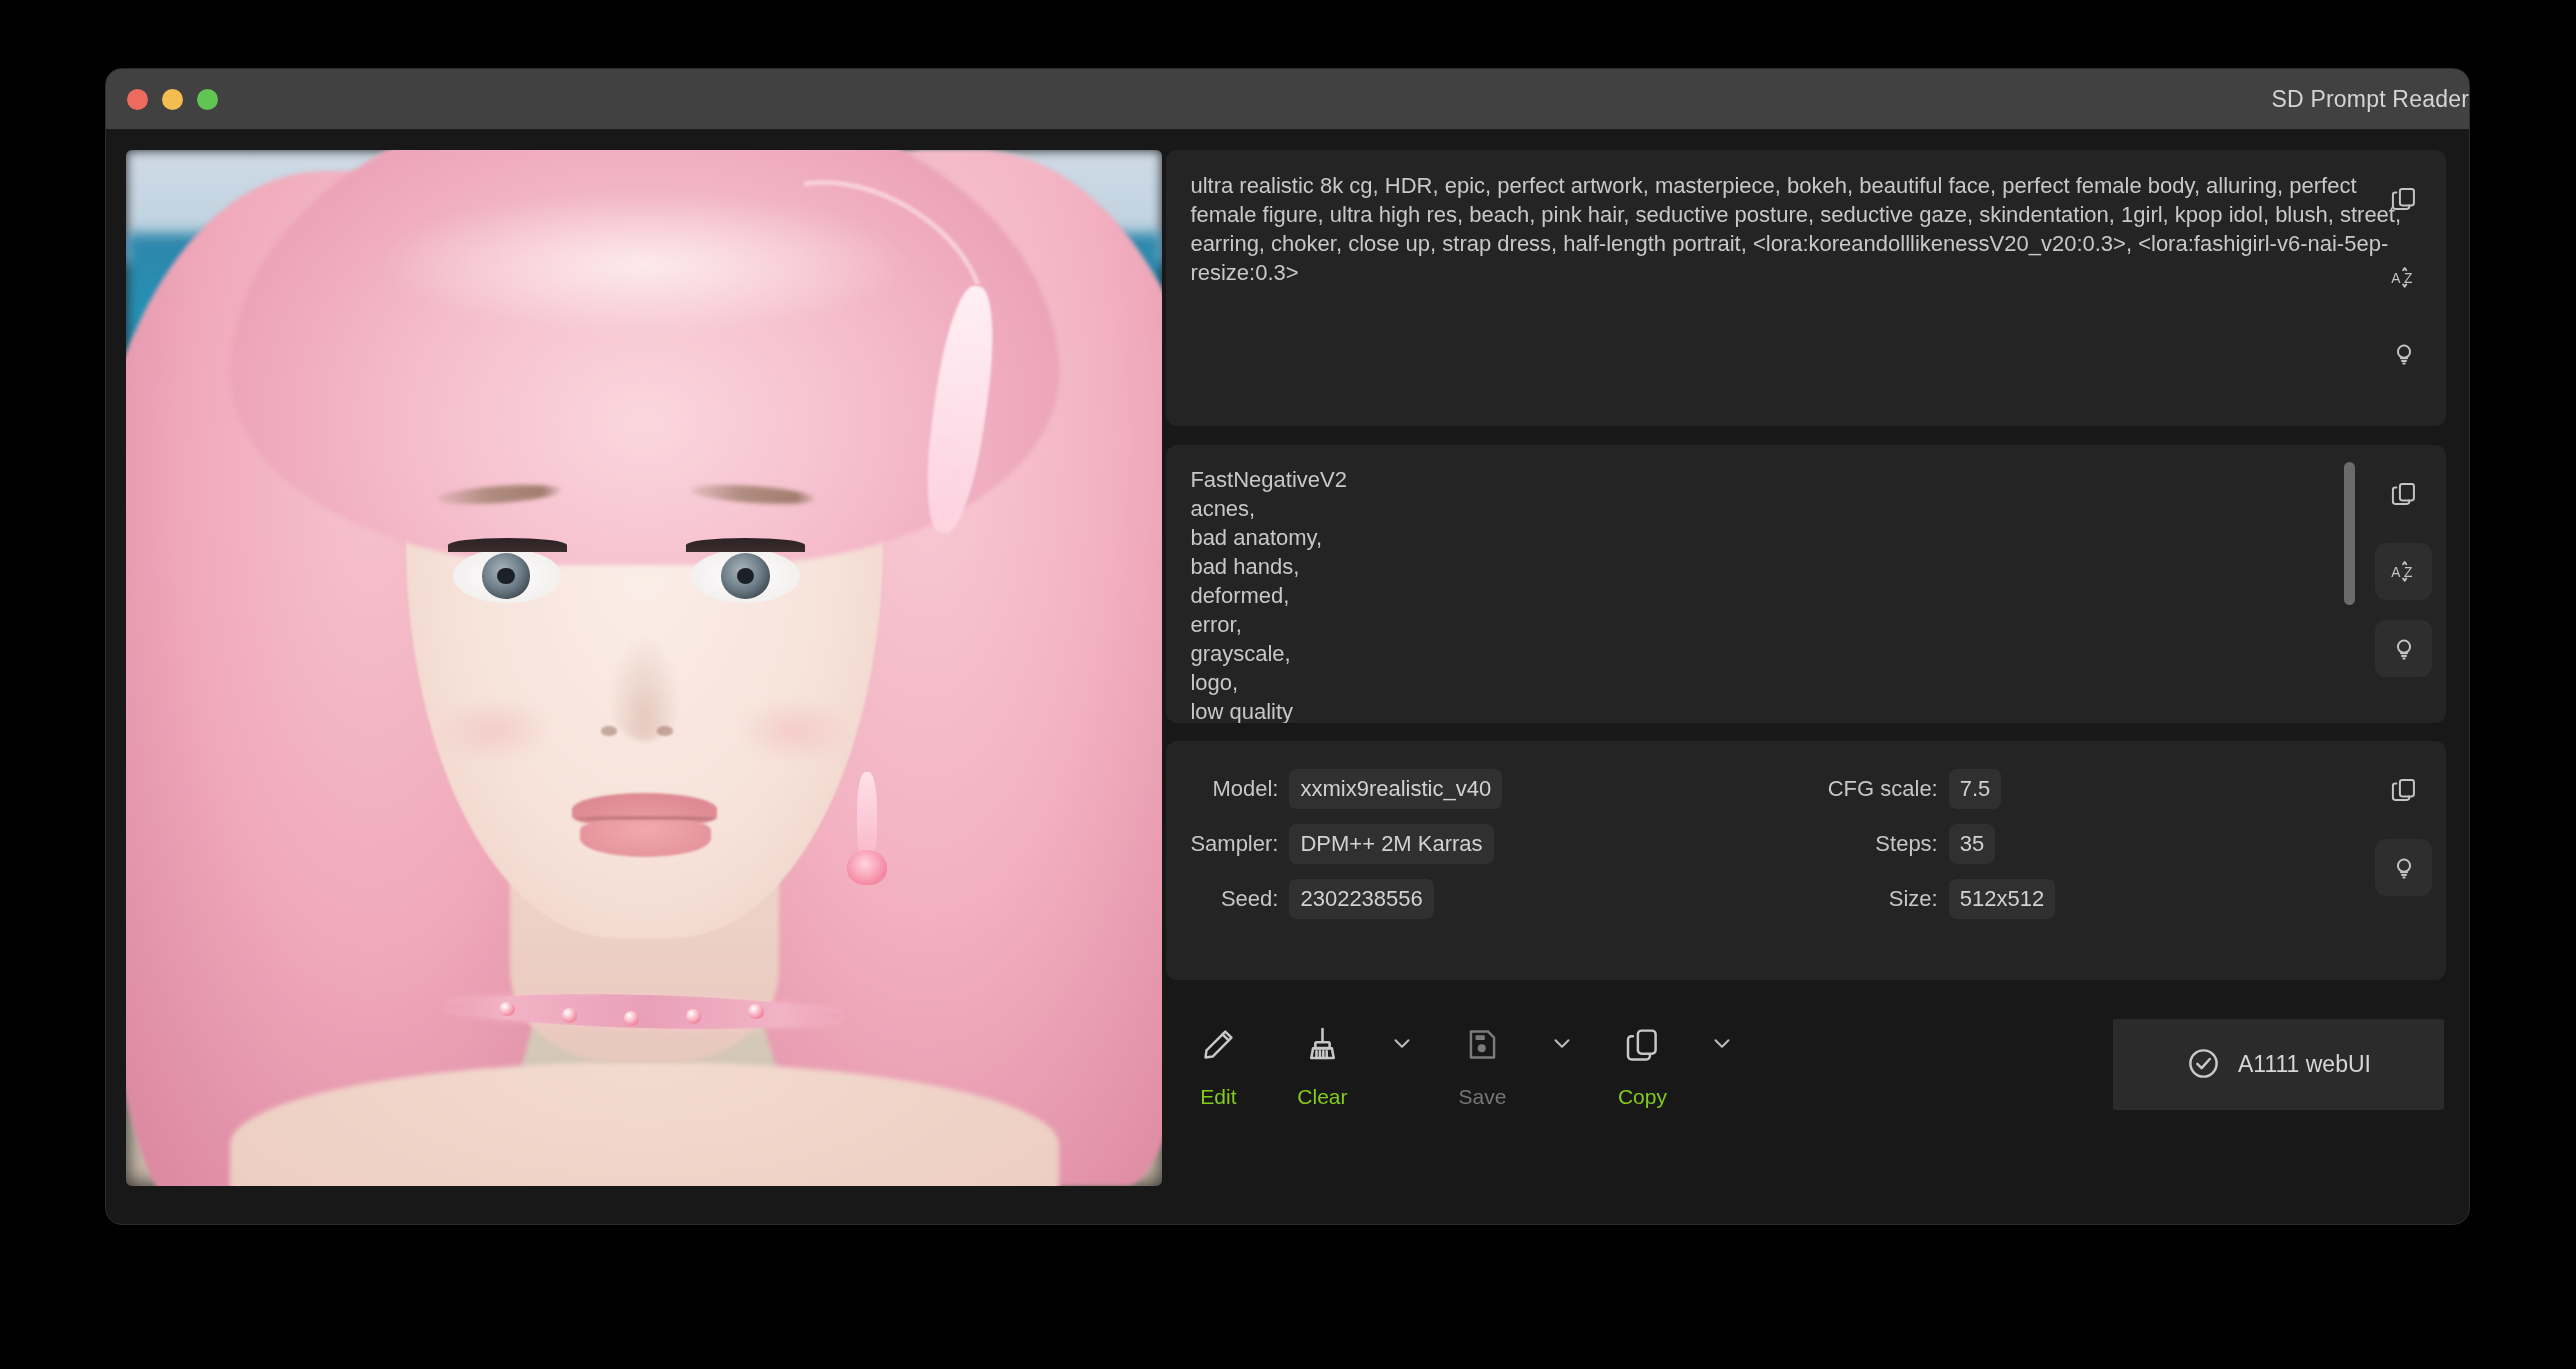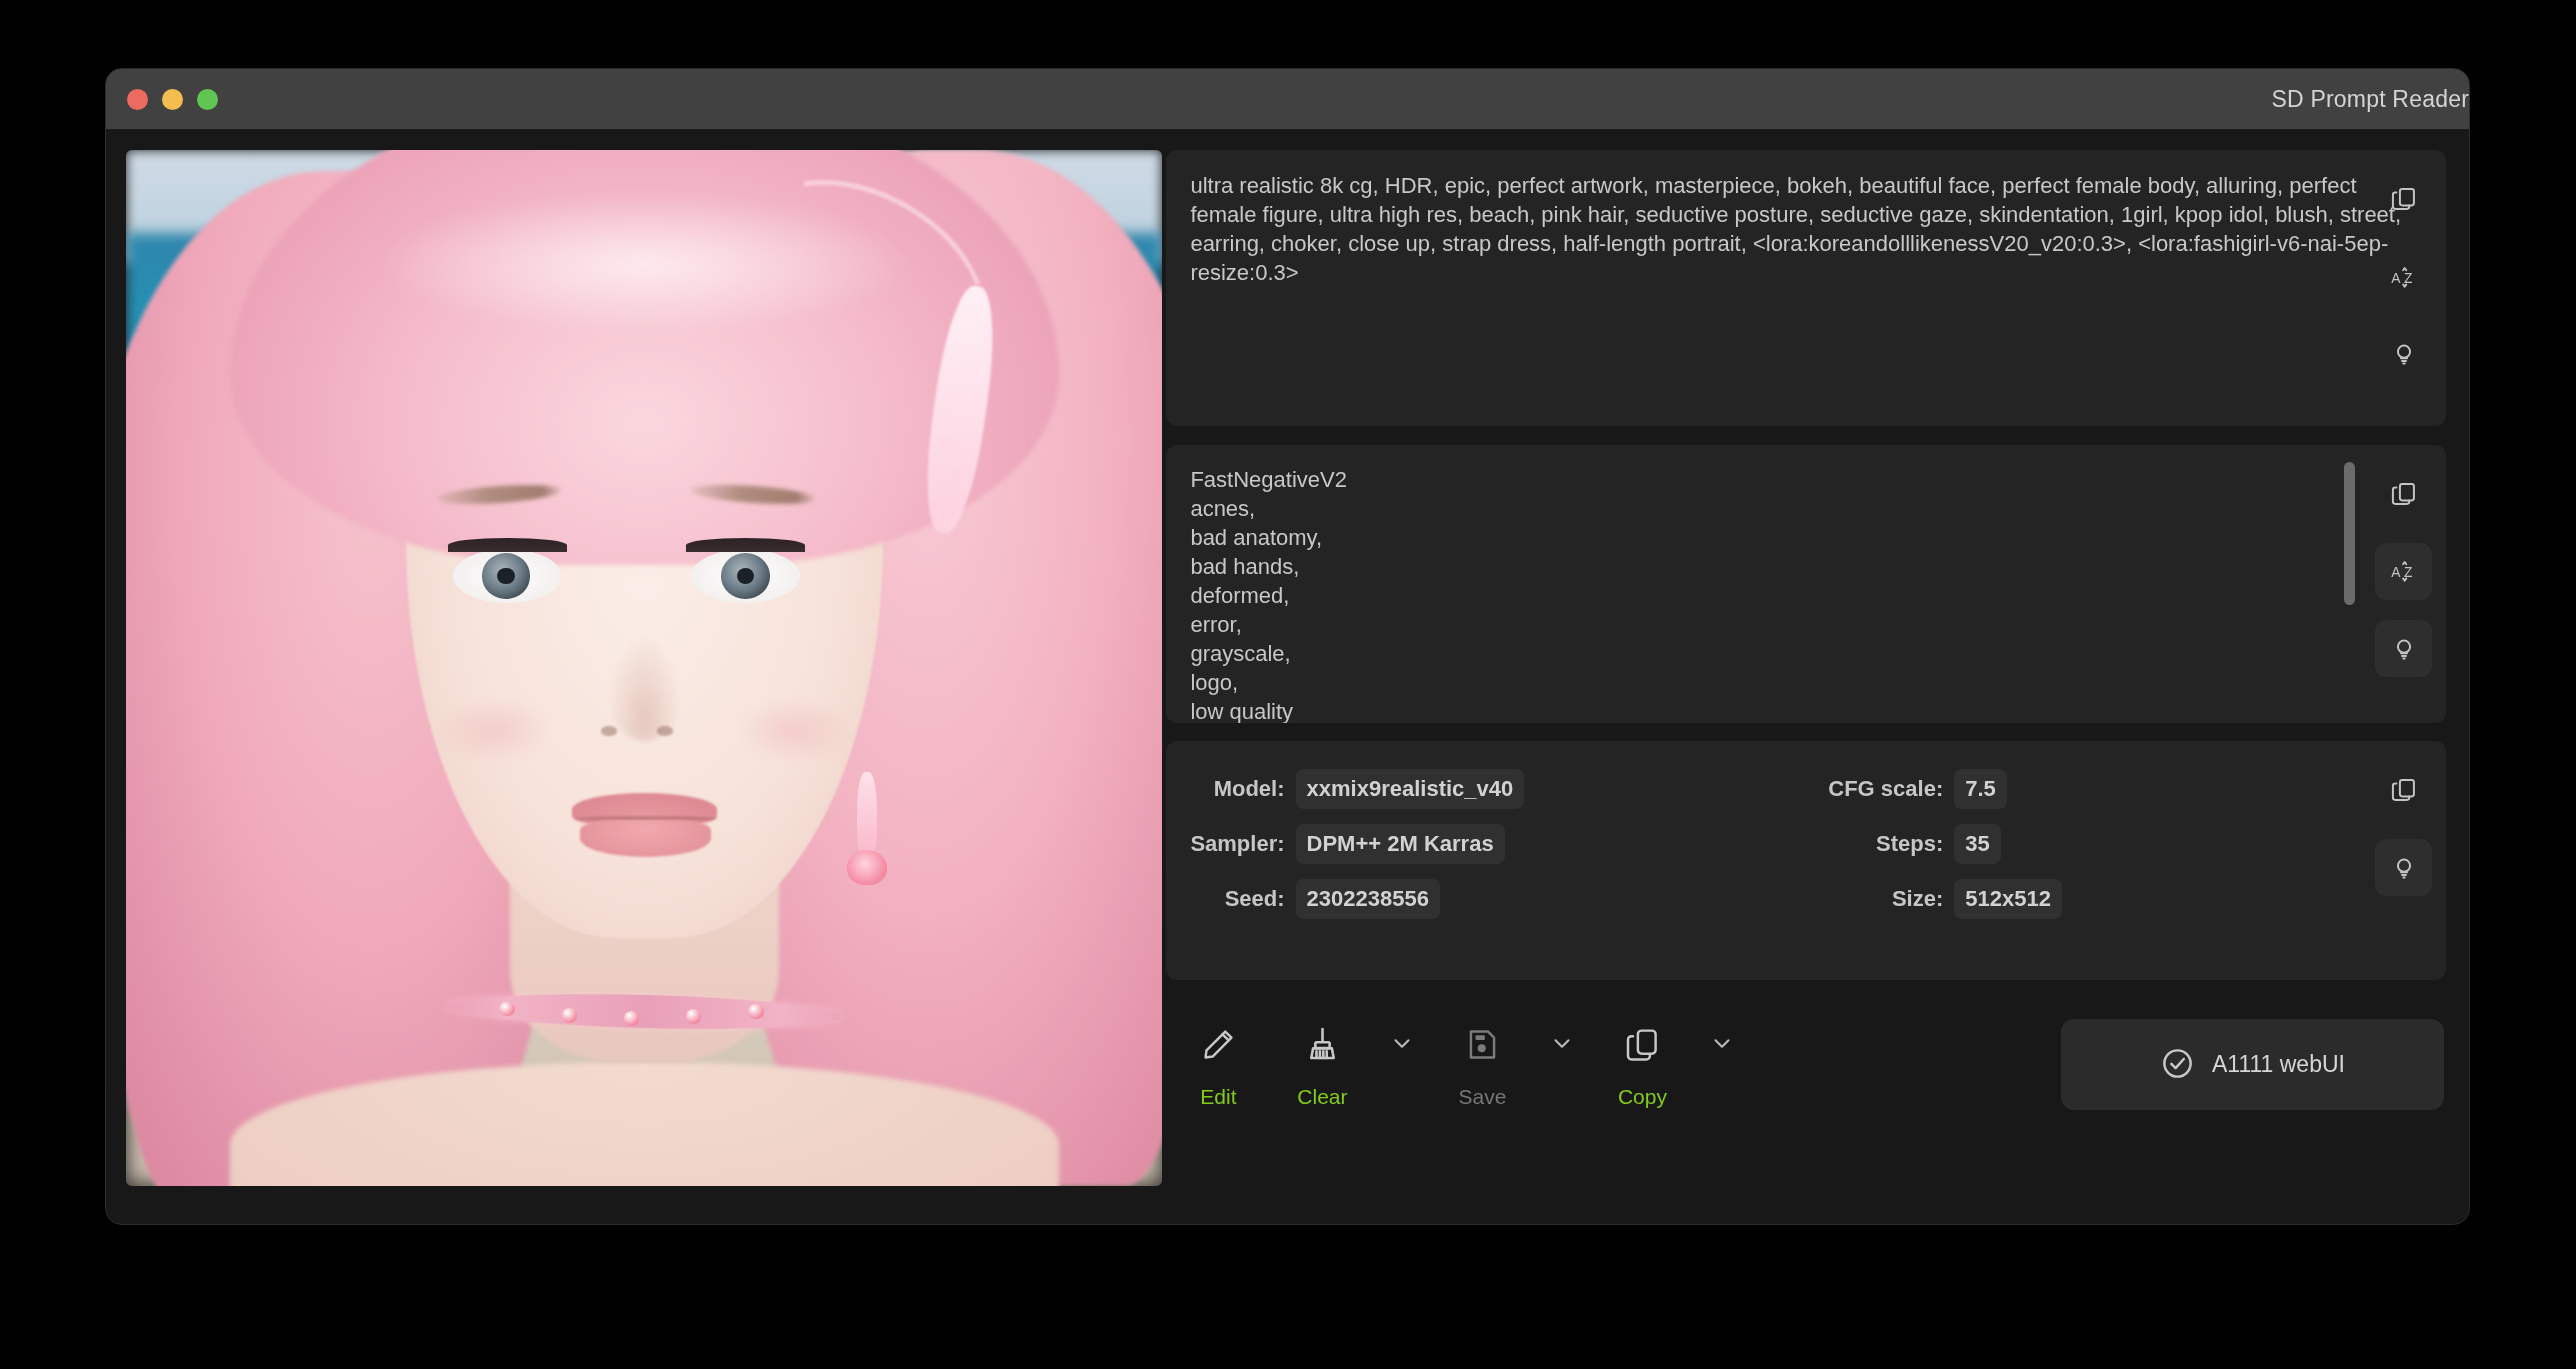--- a/index.html
+++ b/index.html
@@ -294,21 +294,20 @@
 
   
   #params-panel { height: 239px; }
   #params-panel .panel-text-area { padding: 28px 24px 18.5px 24px; }
   .params-grid {
     display: grid;
     grid-template-columns: max-content minmax(0,1fr) max-content minmax(0,1fr);
     row-gap: 15px;
     column-gap: 0;
     align-items: center;
-    font-weight: bold;
   }
   .param-label {
     font-size: 22px; color: #c6c6c6;
     padding-right: 11px;
     white-space: nowrap;
     text-align: right;
   }
   .param-label.col3 { padding-left: 65px; }
   .param-value {
     font-size: 22px; color: #d2d2d2;
@@ -344,23 +343,23 @@
   .tool-label { font-size: 21px; color: #84cc16; }
   .tool-item.disabled .tool-label { color: #777777; }
   .tool-caret {
     width: 56px; height: 44px;
     display: flex; align-items: center; justify-content: center;
     margin-top: 7.4px;
   }
   .spacer-flex { flex: 1 1 auto; }
 
   #status-button {
-    width: 383px; height: 91px;
+    width: 331px; height: 91px;
     background: #2b2b2b;
-    border-radius: 13px;
+    border-radius: 2px;
     display: flex; align-items: center; justify-content: center;
     gap: 16.7px;
     margin-top: 3.7px;
     margin-right: 1.9px;
   }
   #status-button .status-label { font-size: 23px; color: #d6d6d6; }
 </style>
 </head>
 <body>
 

